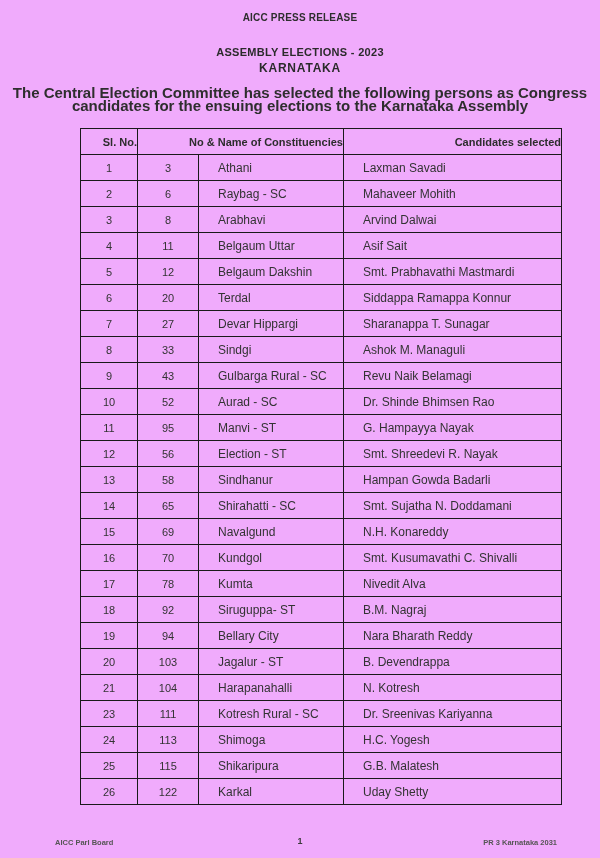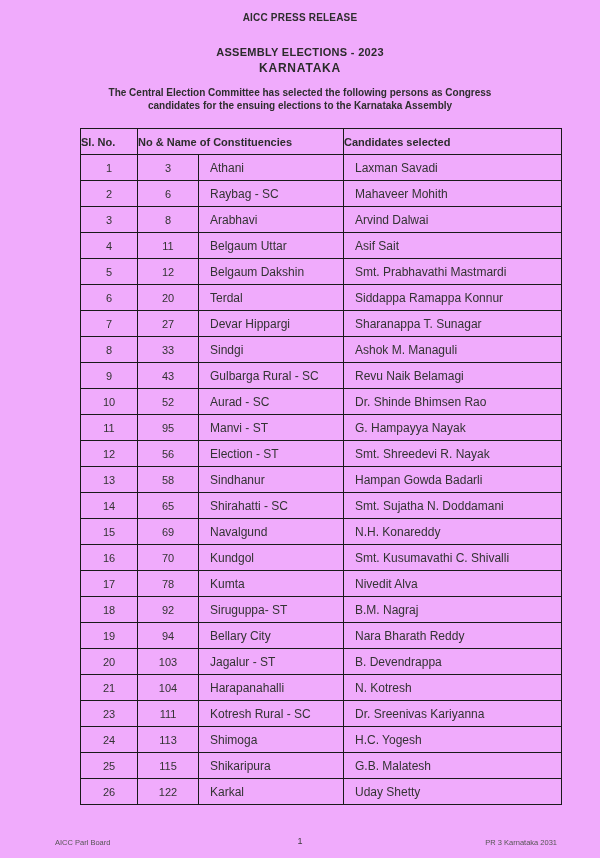--- a/index.html
+++ b/index.html
@@ -50,21 +50,21 @@
     font-weight: bold;
     color: #2b2b2b;
     letter-spacing: 0.8px;
   }
   .intro {
     position: absolute;
     top: 86px;
     left: 0;
     width: 100%;
     text-align: center;
-    font-size: 10px;
+    font-size: 15px;
     font-weight: bold;
     color: #2e2e2e;
     line-height: 13px;
   }
   table.tbl {
     position: absolute;
     left: 80px;
     top: 128px;
     width: 481px;
     border-collapse: collapse;
@@ -74,42 +74,43 @@
     border: 1.6px solid #1a1a1a;
     height: 25px;
     padding: 0;
     color: #333333;
     overflow: hidden;
     white-space: nowrap;
   }
   .tbl th {
     font-size: 11px;
     font-weight: bold;
-    text-align: left;
+    text-align: right;
     color: #2d2d2d;
   }
   .tbl td {
     font-size: 12px;
   }
   .tbl td.c {
     text-align: center;
     font-size: 11px;
   }
   .tbl td.l {
     text-align: left;
-    padding-left: 11px;
+    padding-left: 19px;
   }
   .footer {
     position: absolute;
     top: 836px;
     left: 0;
     width: 600px;
     height: 14px;
     font-size: 7.5px;
     color: #555555;
+    font-weight: bold;
   }
   .f-left  { position: absolute; left: 55px;  top: 2px; }
   .f-center{ position: absolute; left: 0; width: 100%; text-align: center; top: 0; font-size: 9px; color: #3a3a3a; }
   .f-right { position: absolute; right: 43px; top: 2px; }
 </style>
 </head>
 <body>
 
 <div class="page">
 

